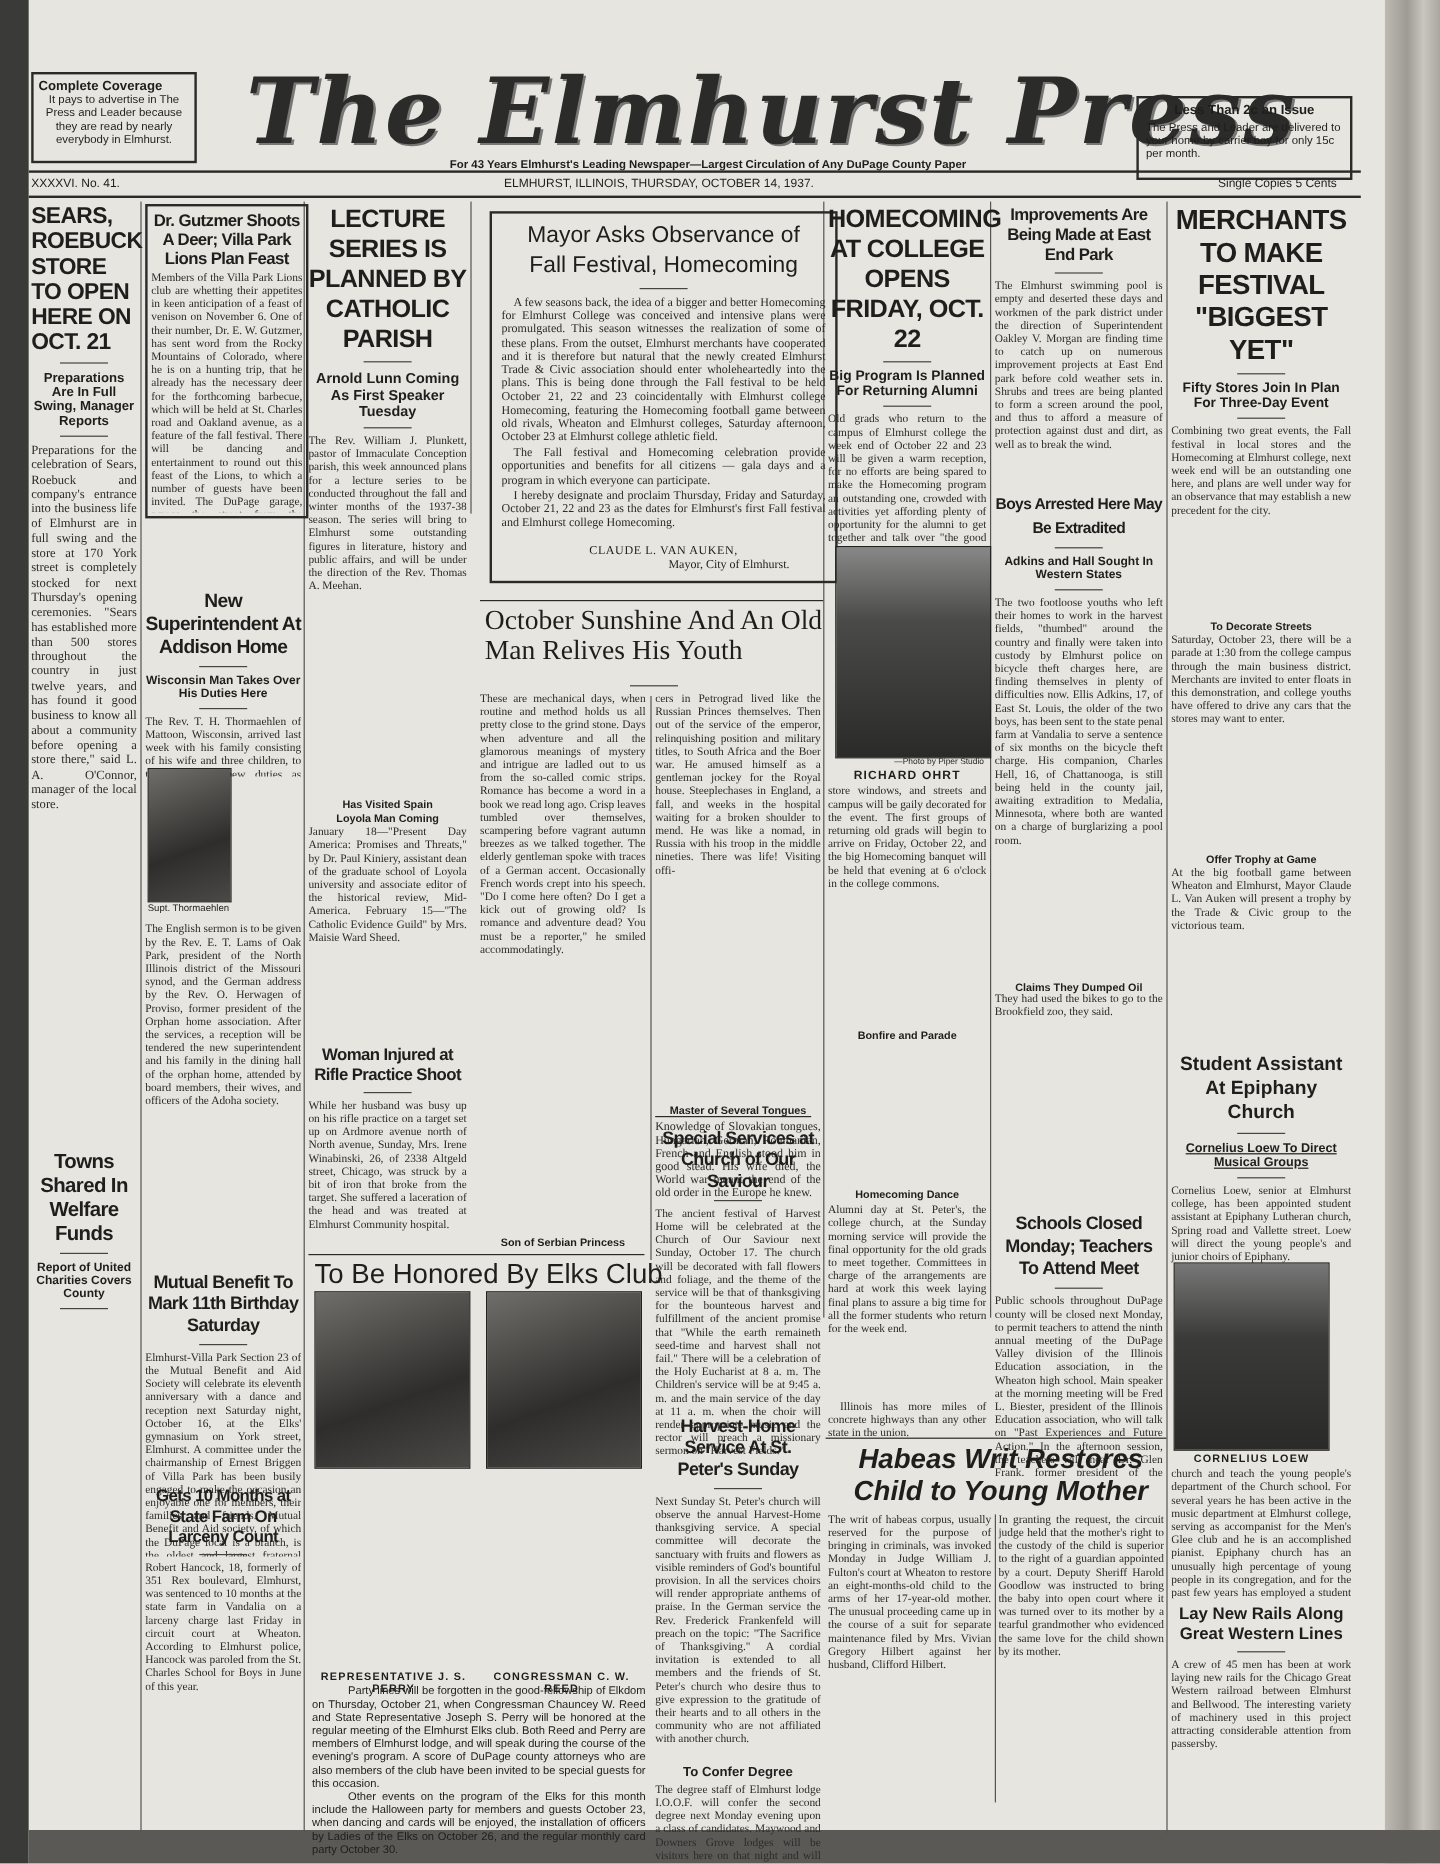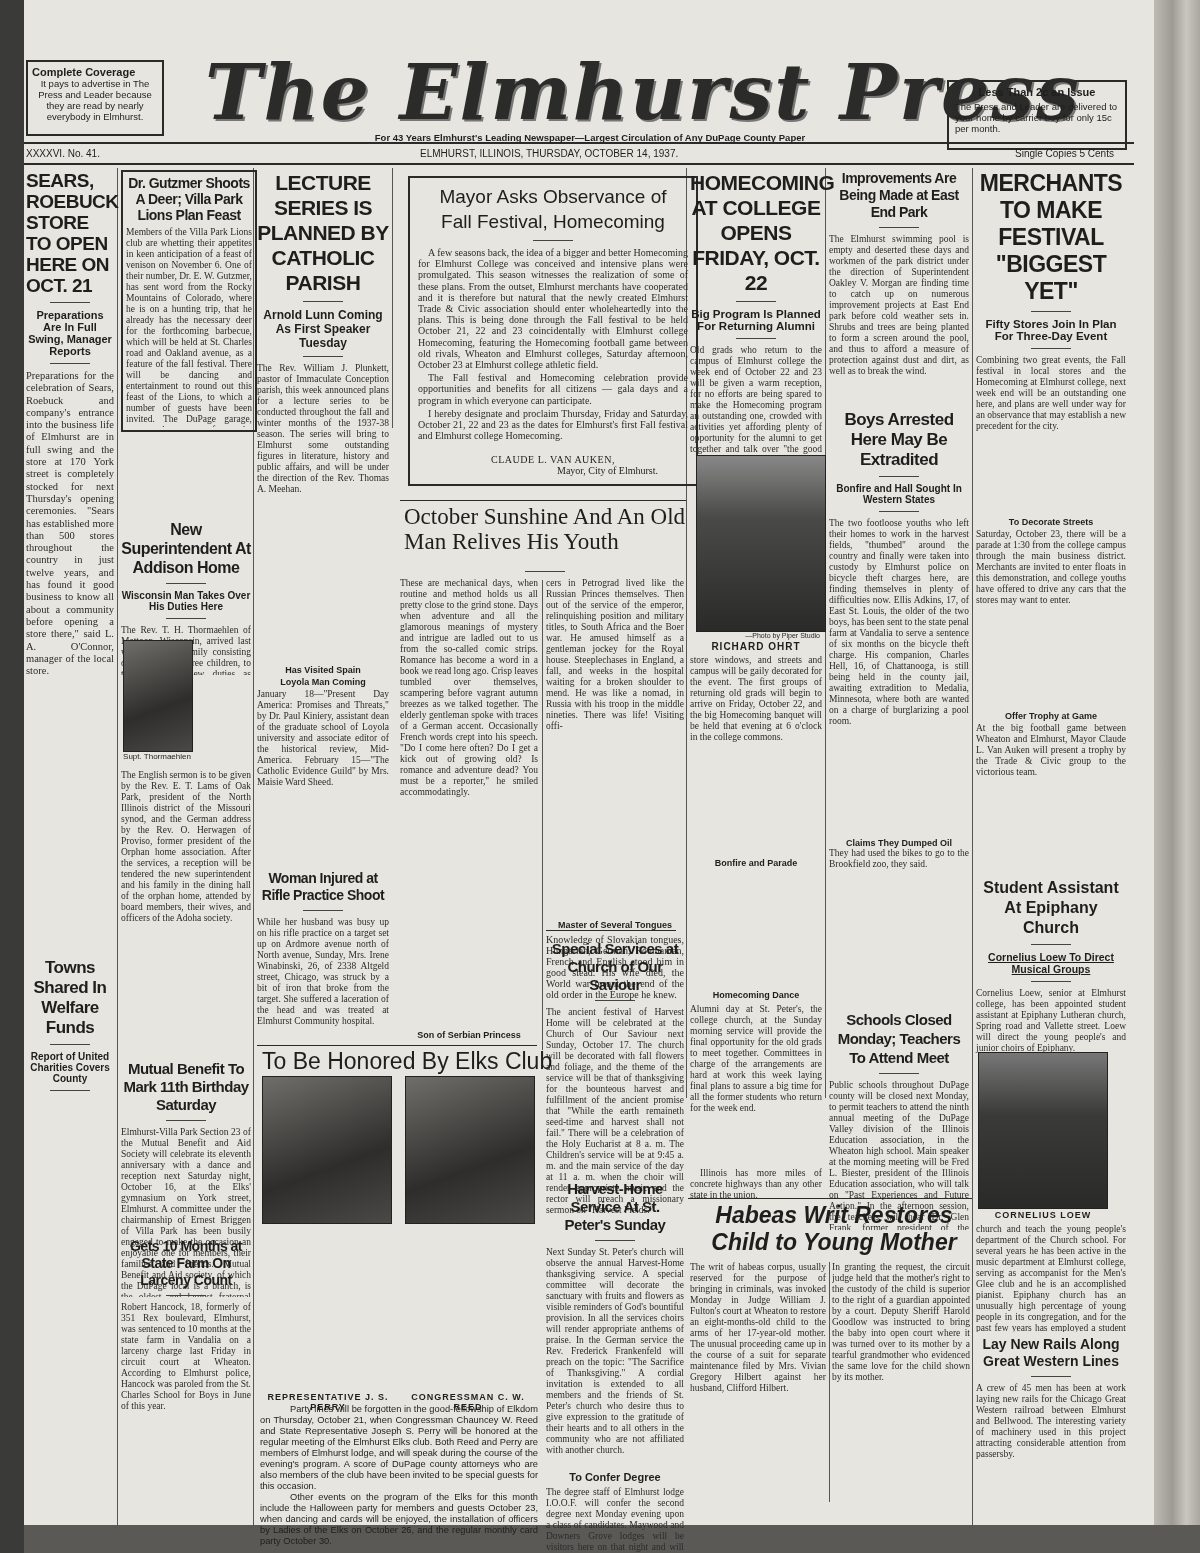--- a/index.html
+++ b/index.html
@@ -67,21 +67,21 @@
   <div class="cond hd" style="font-size:17px;line-height:20px;">Towns Shared In Welfare Funds</div>
   <div class="short"></div>
   <div class="sub" style="font-size:10px;">Report of United Charities Covers County</div>
   <div class="short"></div>
 </div>
 
 <div class="abs box" style="left:121px;top:170px;width:126px;padding:3px;">
   <div class="cond hd" style="font-size:14px;line-height:16px;">Dr. Gutzmer Shoots A Deer; Villa Park Lions Plan Feast</div>
   <div class="body" style="margin-top:4px;height:200px;overflow:hidden;font-size:9.5px;line-height:11px;">Members of the Villa Park Lions club are whetting their appetites in keen anticipation of a feast of venison on November 6. One of their number, Dr. E. W. Gutzmer, has sent word from the Rocky Mountains of Colorado, where he is on a hunting trip, that he already has the necessary deer for the forthcoming barbecue, which will be held at St. Charles road and Oakland avenue, as a feature of the fall festival. There will be dancing and entertainment to round out this feast of the Lions, to which a number of guests have been invited. The DuPage garage, across the street from the barbecue grounds, will be the scene of the dance. To make ready for the feast, President Fred Hitzman of the Villa Park Lions club has appointed Dr. Gutzmer and Emil J. Johnson as chairmen of the event. Other committee heads named include Dr. C. O. Evanson, food; Dr. D. Chidlow, finance; Glen Smith, floor; Dr. L. P. Anderson, program; Roy Chidlow, sales promotion and publicity; and Frank Breycha, treasurer.</div>
 </div>
-<div class="abs" style="left:121px;top:520px;width:130px;">
+<div class="abs" style="left:121px;top:492px;width:130px;">
   <div class="cond hd" style="font-size:16px;line-height:19px;">New Superintendent At Addison Home</div>
   <div class="short"></div>
   <div class="sub" style="font-size:10px;">Wisconsin Man Takes Over His Duties Here</div>
   <div class="short"></div>
   <div class="body" style="font-size:9.5px;line-height:11px;height:50px;overflow:hidden;">The Rev. T. H. Thormaehlen of Mattoon, Wisconsin, arrived last week with his family consisting of his wife and three children, to take over his new duties as superintendent of the Addison Orphan home, succeeding the Rev. M. K. C. Vetter, who resigned to become field manager of the Orphan home association.</div>
 </div>
 <div class="photo" style="left:123px;top:640px;width:68px;height:110px;"></div>
 <div class="abs sans" style="left:121px;top:752px;width:72px;font-size:8px;text-align:center;">Supt. Thormaehlen</div>
 <div class="abs body" style="left:121px;top:770px;width:130px;height:240px;overflow:hidden;font-size:9.5px;line-height:11px;">The English sermon is to be given by the Rev. E. T. Lams of Oak Park, president of the North Illinois district of the Missouri synod, and the German address by the Rev. O. Herwagen of Proviso, former president of the Orphan home association. After the services, a reception will be tendered the new superintendent and his family in the dining hall of the orphan home, attended by board members, their wives, and officers of the Adoha society.</div>
 <div class="abs" style="left:121px;top:1012px;width:130px;">
@@ -161,23 +161,23 @@
 <div class="abs sub" style="left:690px;top:990px;width:132px;font-size:9px;">Homecoming Dance</div>
 <div class="abs body" style="left:690px;top:1004px;width:132px;height:110px;overflow:hidden;font-size:9.5px;line-height:11px;">Alumni day at St. Peter's, the college church, at the Sunday morning service will provide the final opportunity for the old grads to meet together. Committees in charge of the arrangements are hard at work this week laying final plans to assure a big time for all the former students who return for the week end.</div>
 <div class="abs body" style="left:690px;top:1168px;width:132px;font-size:9.5px;line-height:11px;text-indent:10px;">Illinois has more miles of concrete highways than any other state in the union.</div>
 
 <div class="abs" style="left:829px;top:170px;width:140px;">
   <div class="cond hd" style="font-size:14px;line-height:17px;">Improvements Are Being Made at East End Park</div>
   <div class="short"></div>
   <div class="body" style="font-size:9.5px;line-height:11px;height:180px;overflow:hidden;">The Elmhurst swimming pool is empty and deserted these days and workmen of the park district under the direction of Superintendent Oakley V. Morgan are finding time to catch up on numerous improvement projects at East End park before cold weather sets in. Shrubs and trees are being planted to form a screen around the pool, and thus to afford a measure of protection against dust and dirt, as well as to break the wind.</div>
 </div>
 <div class="abs" style="left:829px;top:410px;width:140px;">
-  <div class="cond hd" style="font-size:17px;line-height:20px;">Boys Arrested Here May Be Extradited</div>
-  <div class="short"></div>
-  <div class="sub" style="font-size:10px;">Bonfire and Hall Sought In Western States</div>
+  <div class="cond hd" style="font-size:13px;line-height:20px;">Boys Arrested Here May Be Extradited</div>
+  <div class="short"></div>
+  <div class="sub" style="font-size:10px;">Adkins and Hall Sought In Western States</div>
   <div class="short"></div>
   <div class="body" style="font-size:9.5px;line-height:11px;height:320px;overflow:hidden;">The two footloose youths who left their homes to work in the harvest fields, "thumbed" around the country and finally were taken into custody by Elmhurst police on bicycle theft charges here, are finding themselves in plenty of difficulties now. Ellis Adkins, 17, of East St. Louis, the older of the two boys, has been sent to the state penal farm at Vandalia to serve a sentence of six months on the bicycle theft charge. His companion, Charles Hell, 16, of Chattanooga, is still being held in the county jail, awaiting extradition to Medalia, Minnesota, where both are wanted on a charge of burglarizing a pool room.</div>
   <div class="sub" style="font-size:9px;">Claims They Dumped Oil</div>
   <div class="body" style="font-size:9.5px;line-height:11px;height:160px;overflow:hidden;">They had used the bikes to go to the Brookfield zoo, they said.</div>
 </div>
 <div class="abs" style="left:829px;top:1010px;width:140px;">
   <div class="cond hd" style="font-size:15px;line-height:19px;">Schools Closed Monday; Teachers To Attend Meet</div>
   <div class="short"></div>
   <div class="body" style="font-size:9.5px;line-height:11px;height:150px;overflow:hidden;">Public schools throughout DuPage county will be closed next Monday, to permit teachers to attend the ninth annual meeting of the DuPage Valley division of the Illinois Education association, in the Wheaton high school. Main speaker at the morning meeting will be Fred L. Biester, president of the Illinois Education association, who will talk on "Past Experiences and Future Action." In the afternoon session, the teachers will hear Dr. Glen Frank, former president of the University of Wisconsin, discuss "The American Outlook."</div>
 </div>

